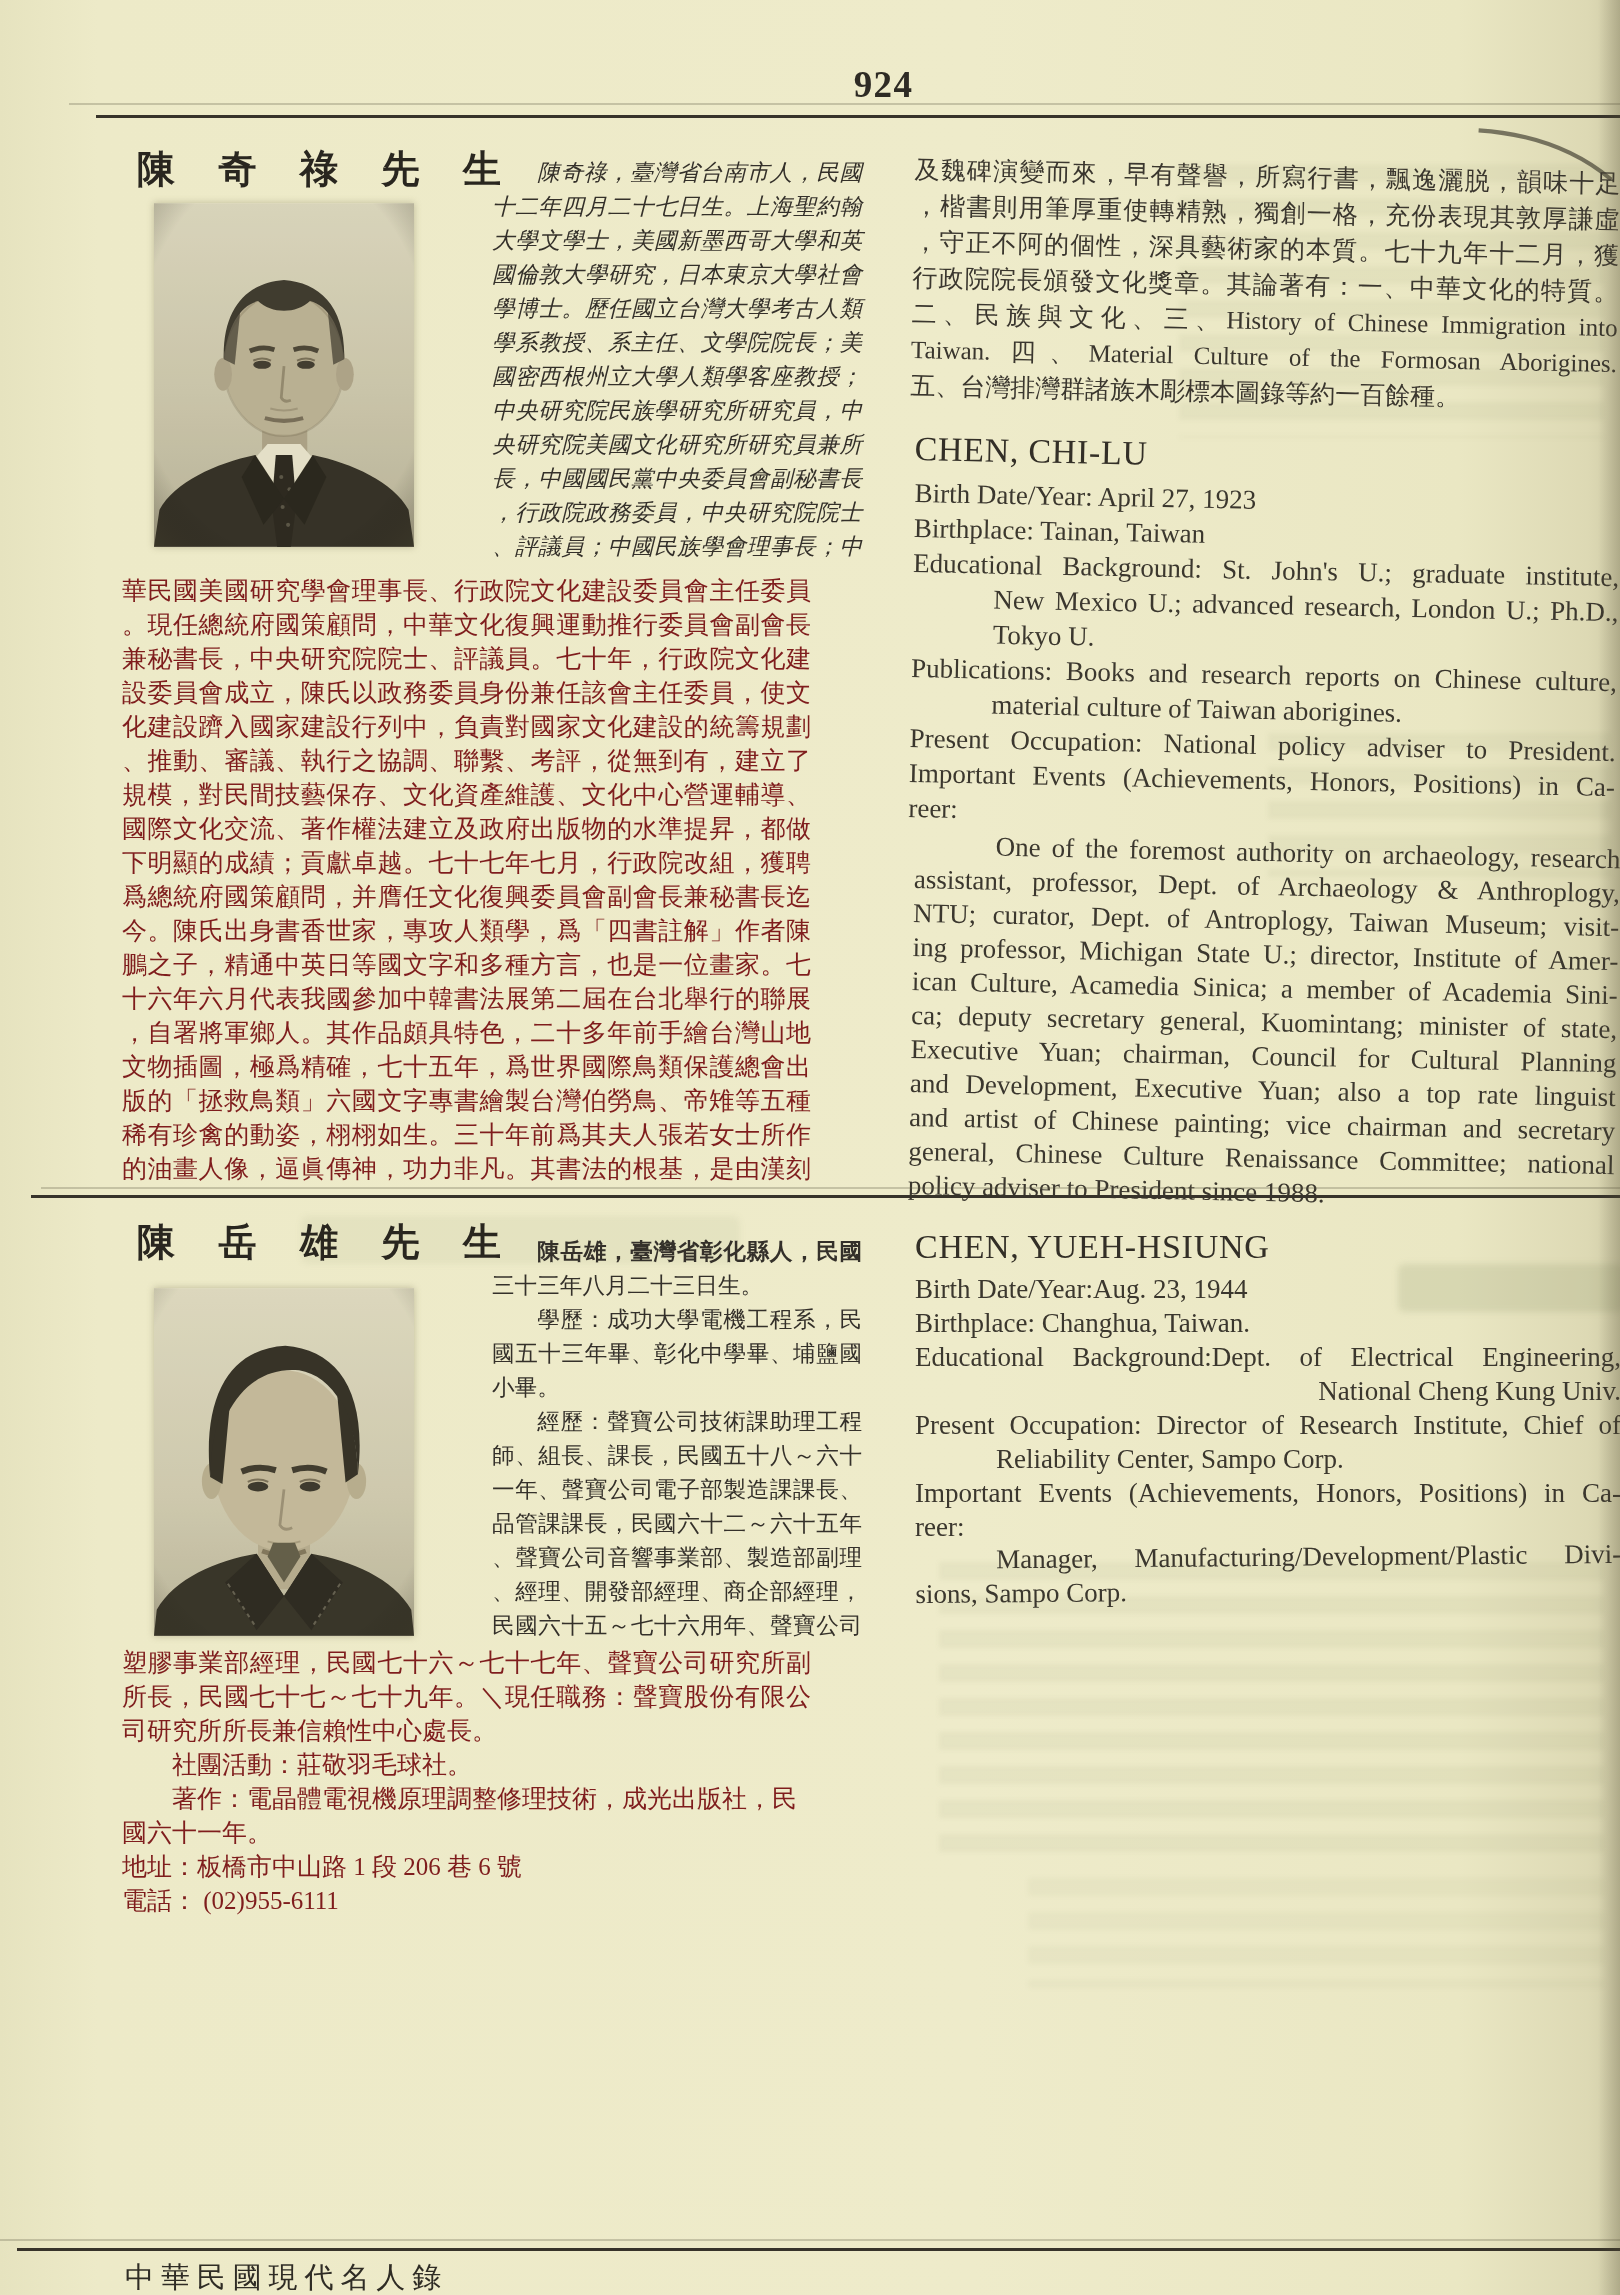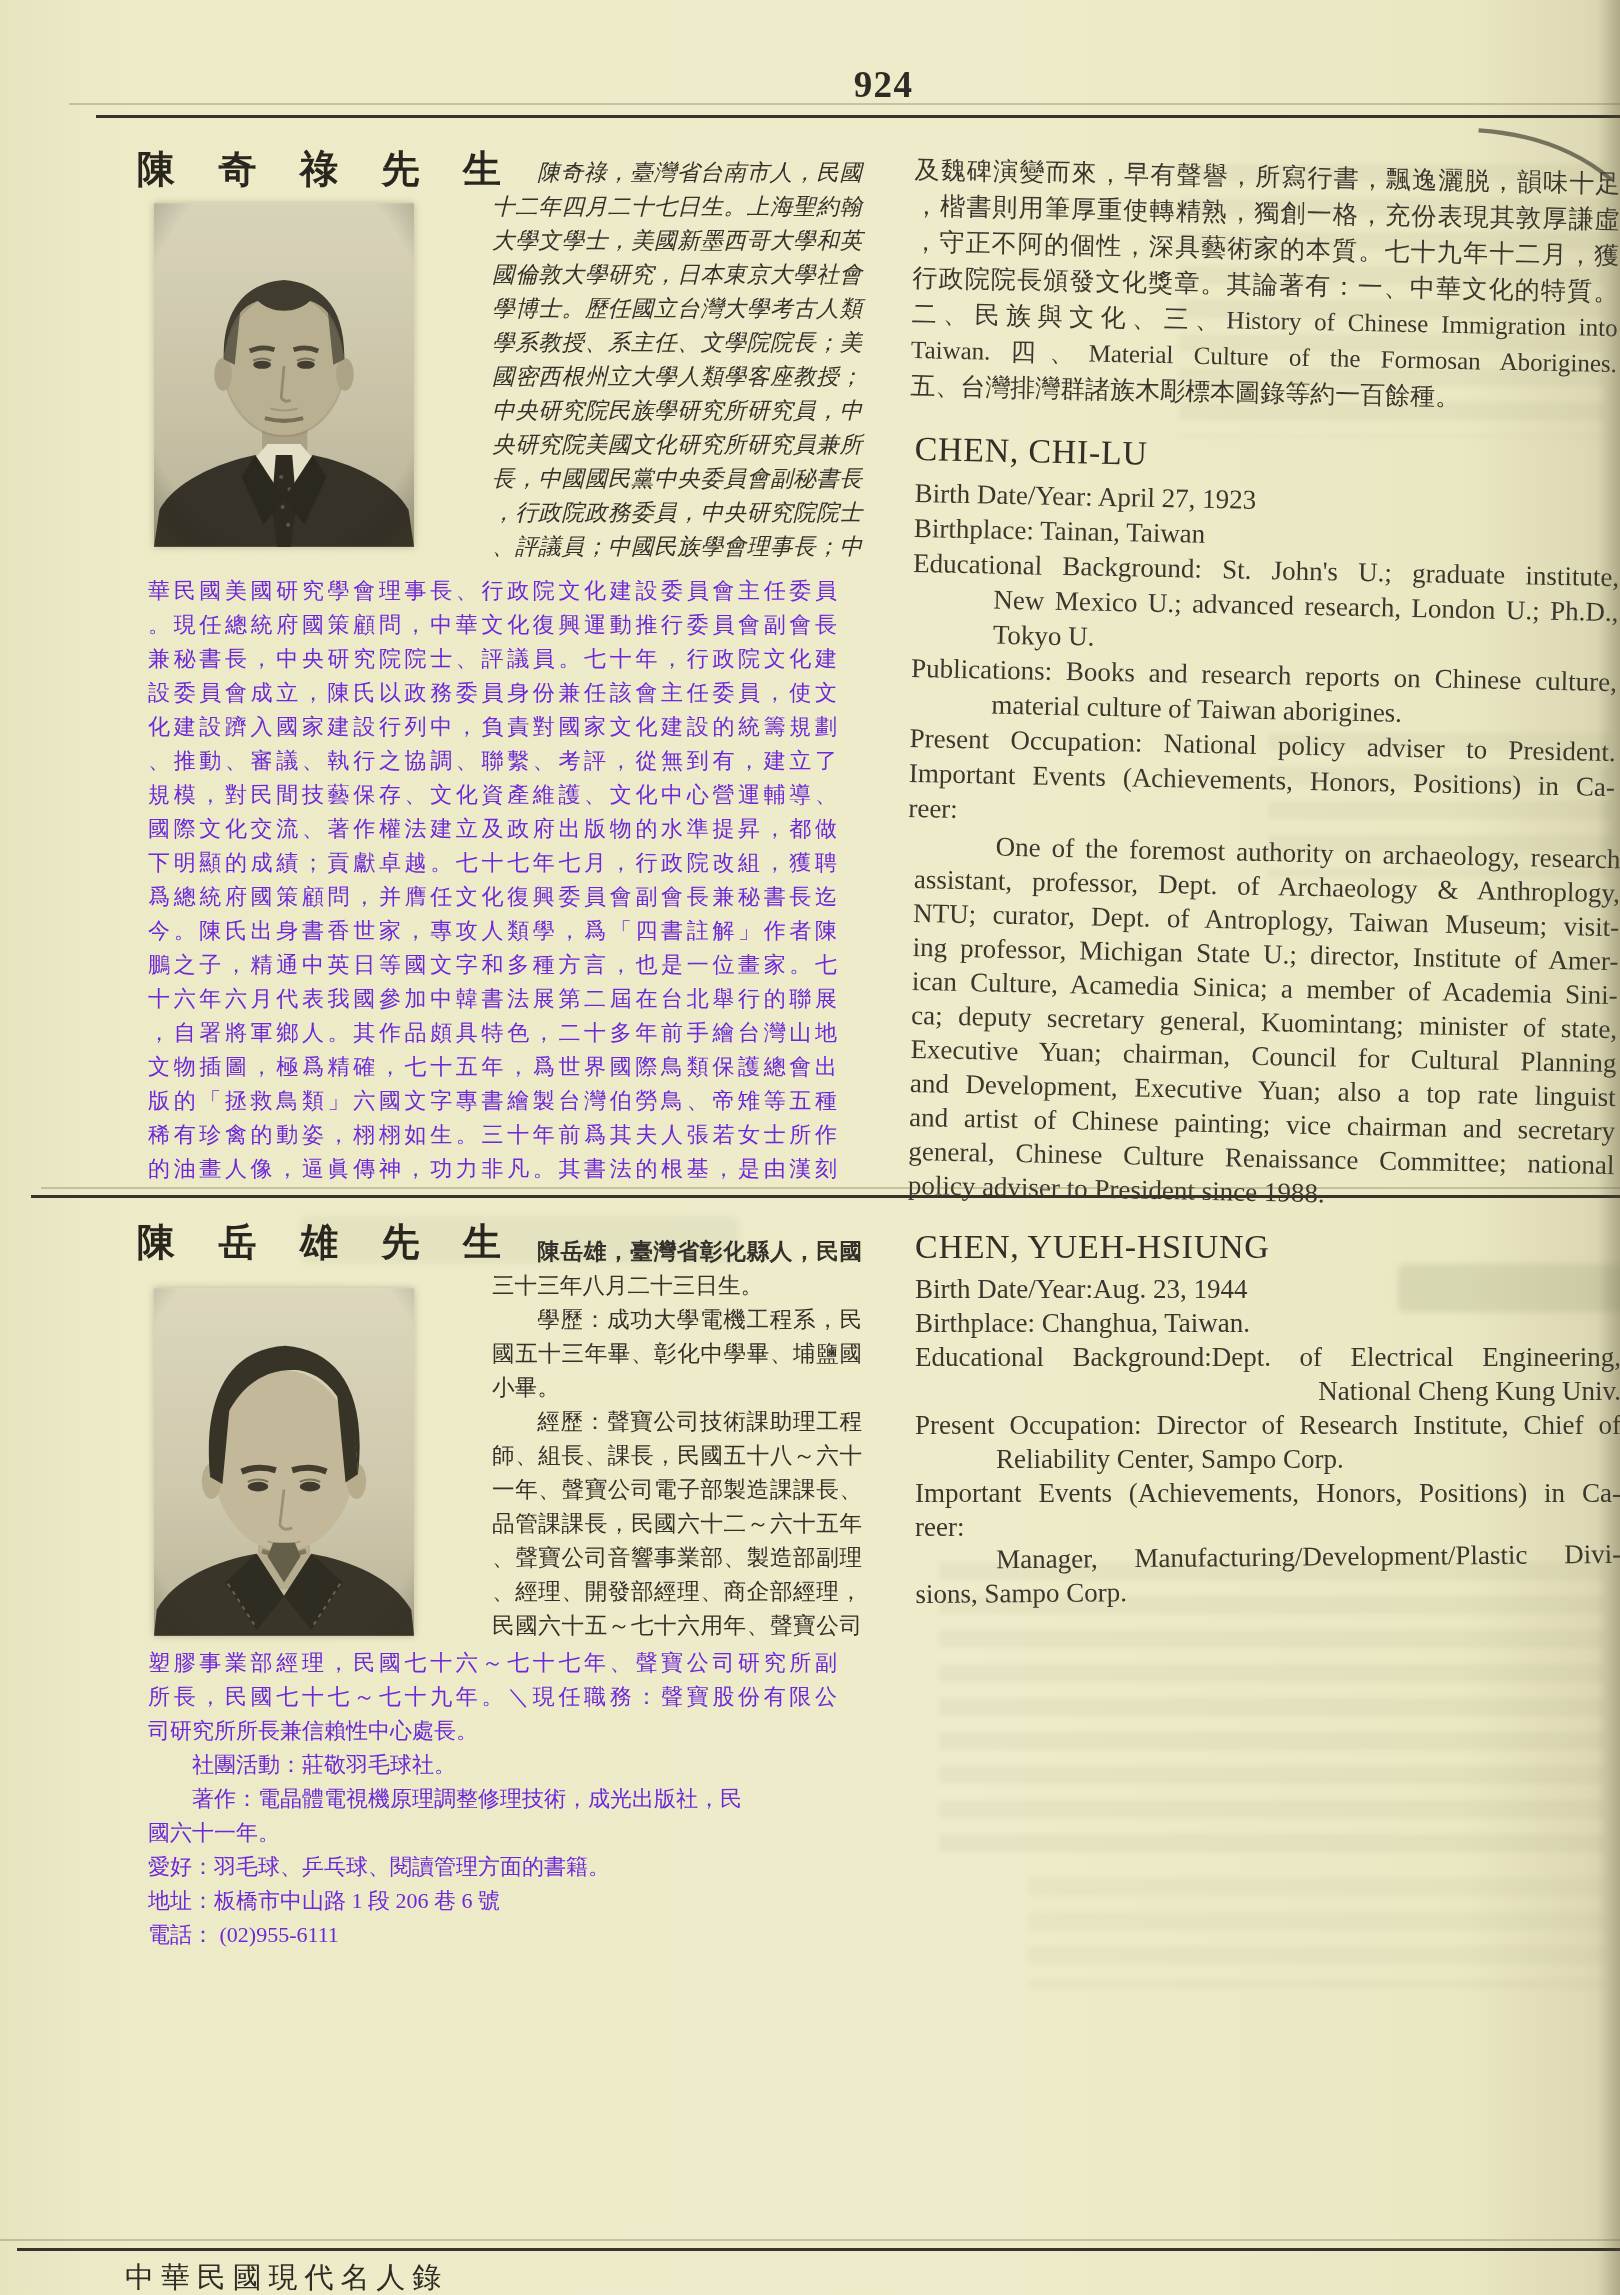--- a/index.html
+++ b/index.html
@@ -26,21 +26,21 @@
   }
   .etitle{
     position:absolute;left:137px;
     font-size:38px;font-weight:bold;letter-spacing:17px;color:#262show32;
     color:#29261f;white-space:nowrap;
   }
   .photo-frame{position:absolute;left:154px;width:260px;overflow:hidden;box-shadow:0 0 6.9px rgba(100,92,60,.35);}
   .ln{white-space:nowrap;}
   .just{text-align:justify;text-align-last:justify;white-space:normal;}
   .cjk-side{position:absolute;left:492px;width:370px;font-size:22.6px;line-height:34px;color:#34302a;}
-  .cjk-full{position:absolute;left:148px;width:689px;font-size:22px;line-height:34px;color:#6d28d9;}
+  .cjk-full{position:absolute;left:122px;width:689px;font-size:25px;line-height:34px;color:#7f1d1d;}
   .cjk-right{position:absolute;left:915px;width:706px;font-size:25px;line-height:36px;color:#3a362e;}
   .ename{position:absolute;left:915px;font-size:34px;letter-spacing:0.7px;color:#332f27;white-space:nowrap;}
   .eng{position:absolute;left:915px;width:706px;font-size:27px;line-height:35px;color:#3b372e;}
   .rot1{transform:rotate(1.15deg);transform-origin:0 0;}
   .ghost{position:absolute;pointer-events:none;filter:blur(2.7px);opacity:.55;
     background:repeating-linear-gradient(180deg, rgba(125,135,92,.14) 0 18px, rgba(0,0,0,0) 18px 34px);}
   .ghost-blob{position:absolute;pointer-events:none;filter:blur(3.4px);background:rgba(120,128,88,.16);border-radius:6.9px;}
   .footer-text{position:absolute;left:125px;top:2258px;font-size:29px;letter-spacing:6.9px;color:#2f2c25;}
   .curl{position:absolute;right:0;top:103px;width:144px;height:82px;pointer-events:none;}
 </style>
@@ -265,21 +265,20 @@
     <div class="ln just">、經理、開發部經理、商企部經理，</div>
     <div class="ln just">民國六十五～七十六用年、聲寶公司</div>
   </div>
 <div class="cjk-full" style="top:1646px;">
     <div class="ln just">塑膠事業部經理，民國七十六～七十七年、聲寶公司研究所副</div>
     <div class="ln just">所長，民國七十七～七十九年。＼現任職務：聲寶股份有限公</div>
     <div class="ln">司研究所所長兼信賴性中心處長。</div>
     <div class="ln" style="text-indent: 2em;">社團活動：莊敬羽毛球社。</div>
     <div class="ln" style="text-indent: 2em;">著作：電晶體電視機原理調整修理技術，成光出版社，民</div>
     <div class="ln">國六十一年。</div>
-    <div class="ln">愛好：羽毛球、乒乓球、閱讀管理方面的書籍。</div>
     <div class="ln">地址：板橋市中山路 1 段 206 巷 6 號</div>
     <div class="ln">電話： (02)955-6111</div>
   </div>
 
 <div class="ename" style="top:1228px;">CHEN, YUEH-HSIUNG</div>
 <div class="eng" style="top:1272px;line-height:34px;">
     <div class="ln">Birth Date/Year:Aug. 23, 1944</div>
     <div class="ln">Birthplace: Changhua, Taiwan.</div>
     <div class="ln just">Educational Background:Dept. of Electrical Engineering,</div>
     <div class="ln" style="text-indent: 3em; text-align: right;">National Cheng Kung Univ.</div>

